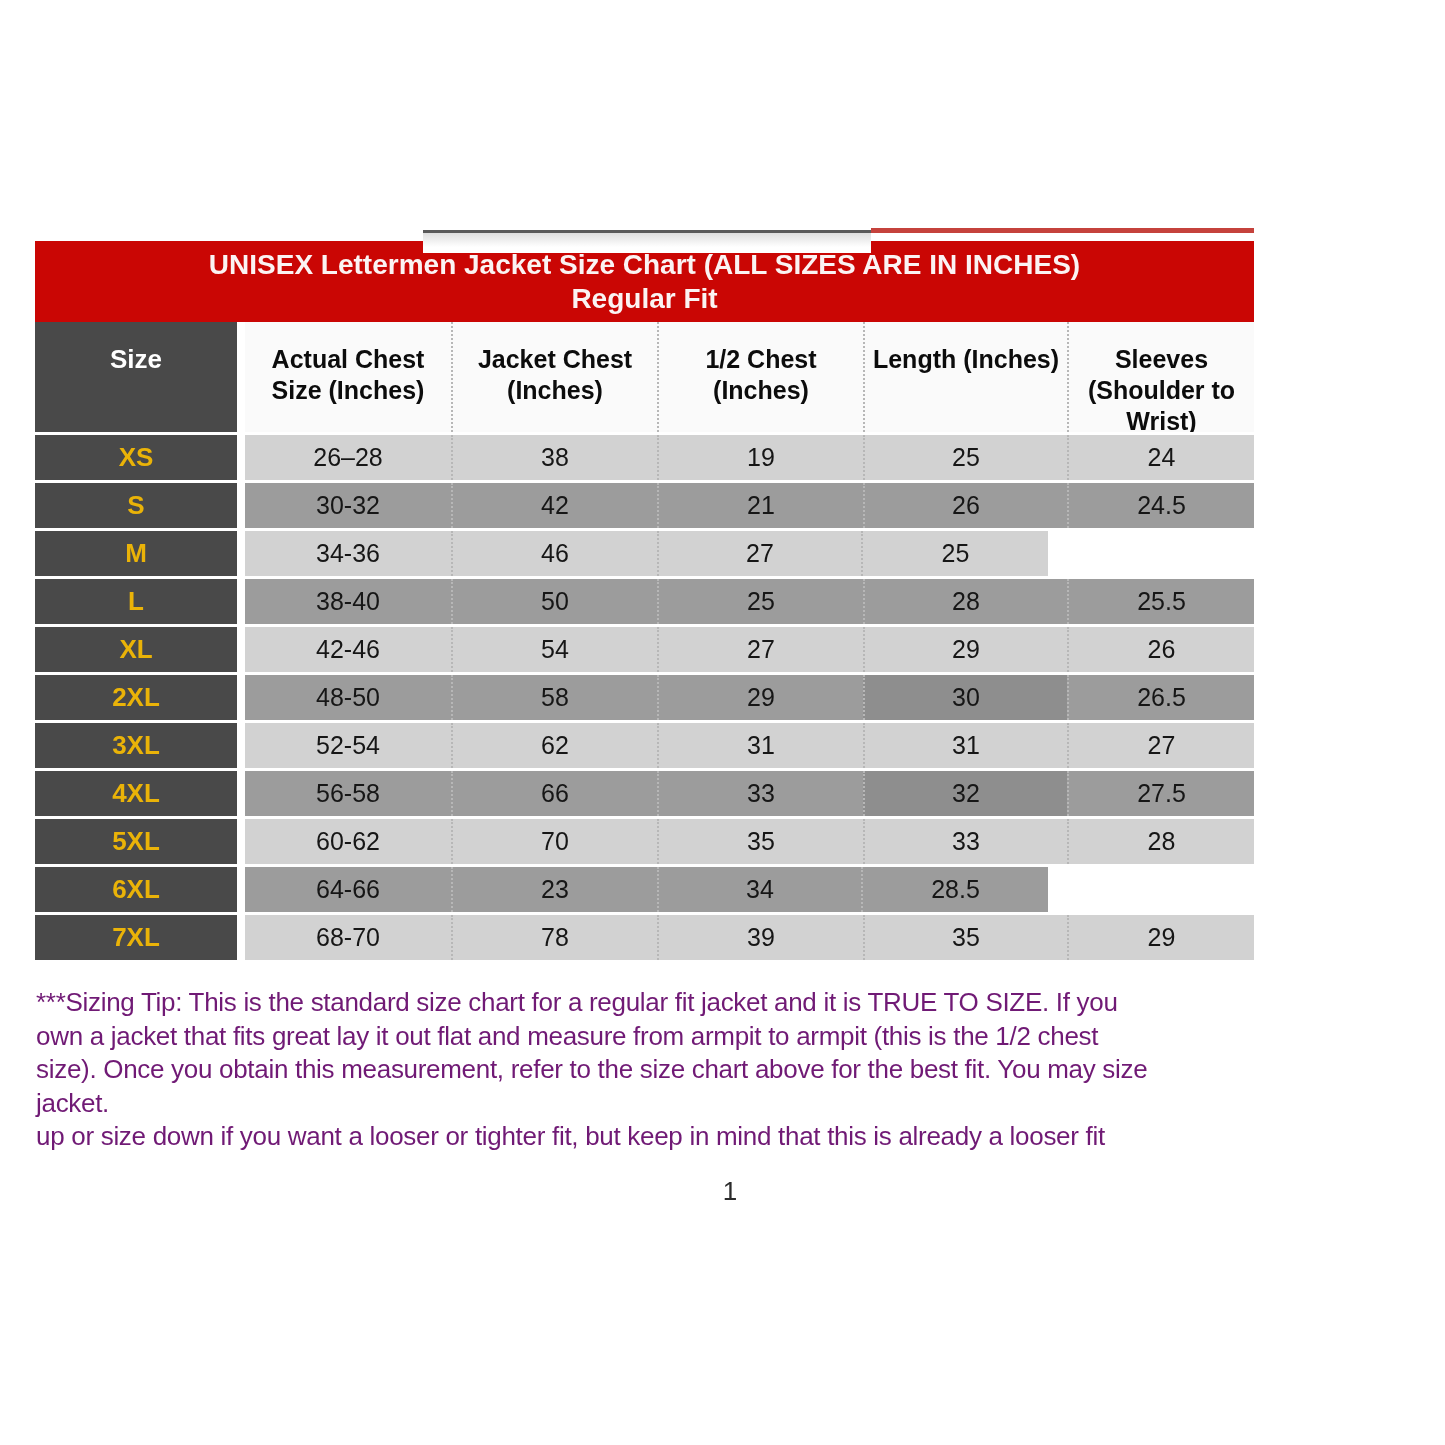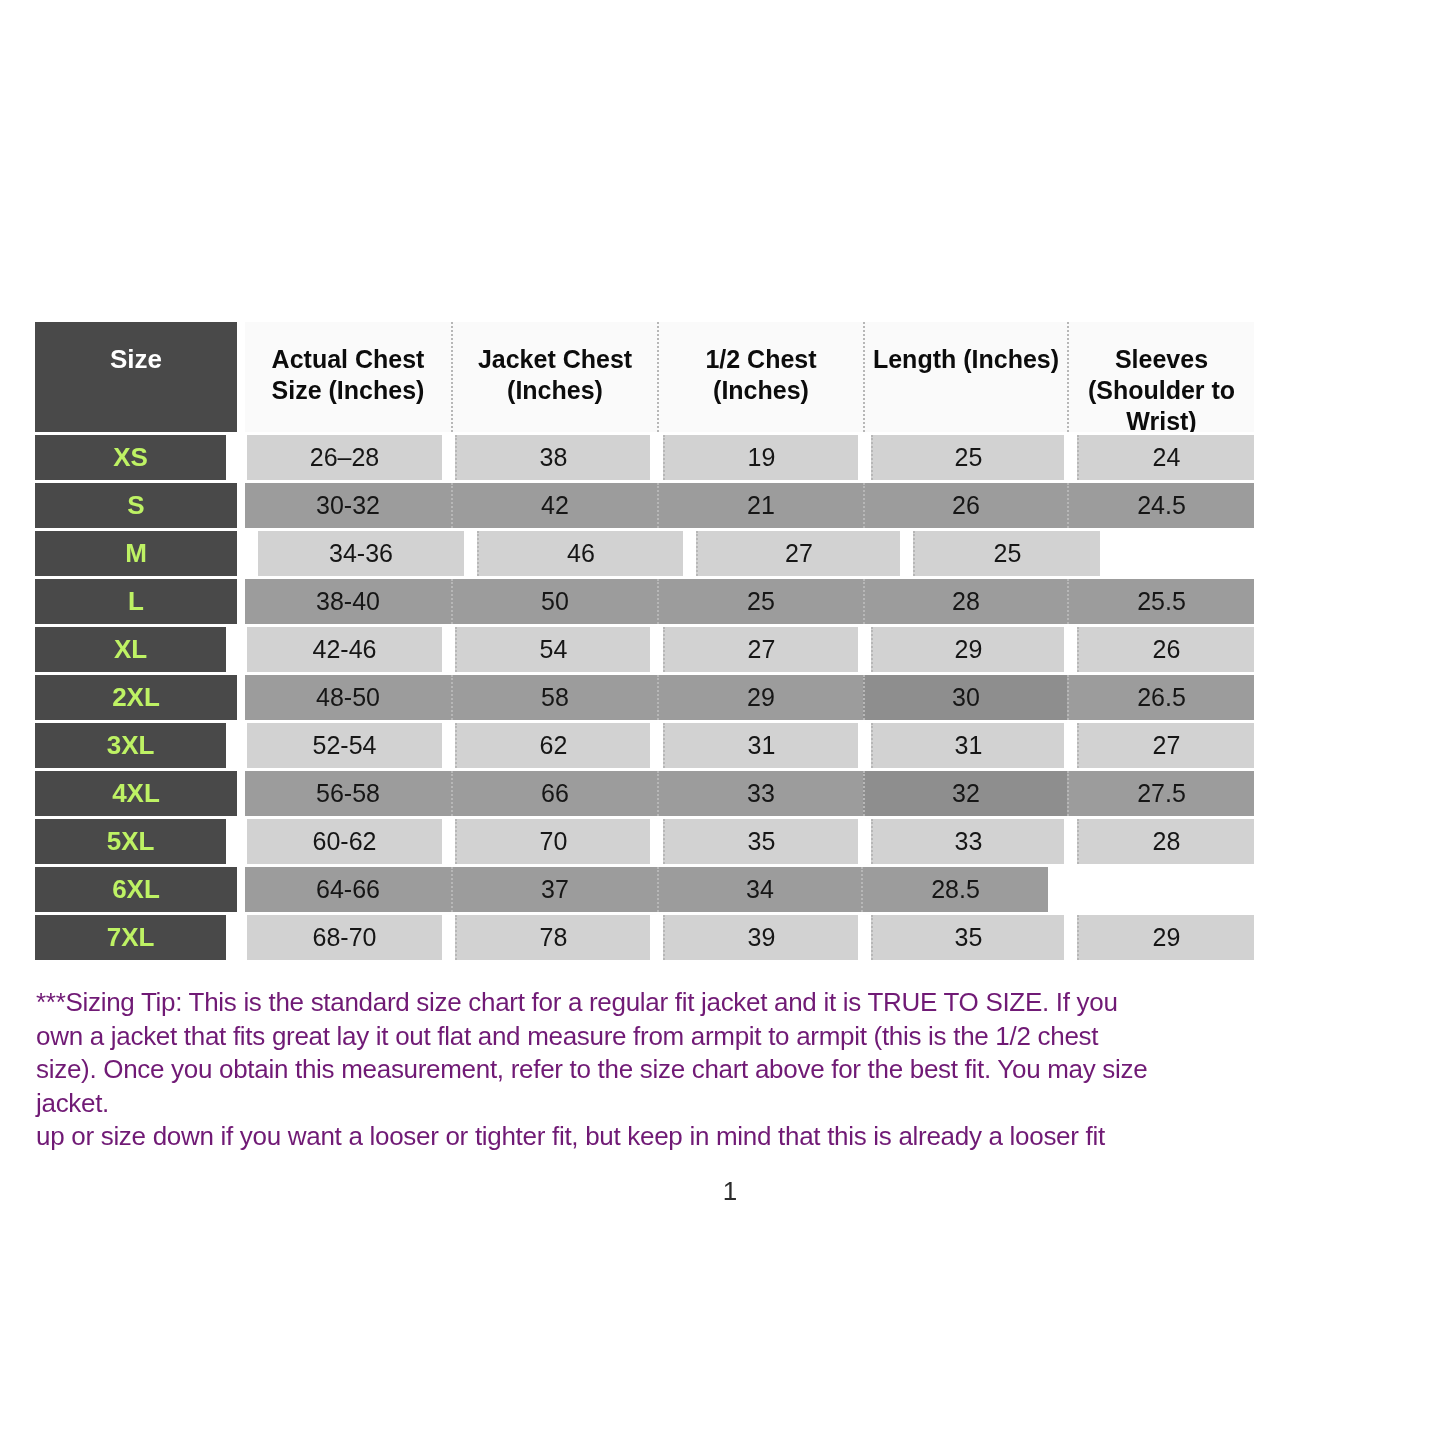--- a/index.html
+++ b/index.html
@@ -39,24 +39,24 @@
   .th-sep { border-left:2px dotted #b7b7b7; }
   .w-actual{width:206px} .w-jacket{width:206px} .w-half{width:206px}
   .w-length{width:204px} .w-sleeves{width:187px}
 
   .tbody { position:absolute; left:35px; top:432px; width:1219px; }
   .trow { display:flex; height:48px; border-top:3px solid #ffffff; text-align:center; }
   .cell {
     font-size:25px; line-height:44px; color:#161616;
   }
   .cell-size {
-    width:210px; background:var(--header-dark,#494949); color:#bef264;
+    width:210px; background:var(--header-dark,#494949); color:#eab308;
     font-weight:bold; font-size:26px; border-right:8px solid #ffffff;
   }
-  .row-light .cell-data { background:var(--row-light,#d2d2d2);margin-left:13px; }
+  .row-light .cell-data { background:var(--row-light,#d2d2d2); }
   .row-dark  .cell-data { background:var(--row-dark,#9c9c9c); }
   .cell-data + .cell-data { border-left:2px dotted #b7b7b7; }
   .row-dark .cell-darker, .row-light .cell-darker { background:var(--row-darker-cell,#8e8e8e) !important; }
 
   
   .tip {
     position:absolute; left:36px; top:986px; width:1219px;
     font-size:26px; line-height:33.5px; color:#701a75; letter-spacing:-0.3px;
   }
   .tip div { white-space:nowrap; }
@@ -65,20 +65,26 @@
   .pageno {
     position:absolute; left:0; top:1176px; width:1460px; text-align:center;
     font-size:26px; color:#2b2b2b;
   }
 </style>
 </head>
 <body>
 
 <div class="page">
 
+  <div class="banner">
+    <div class="banner-notch"></div>
+    <div class="banner-sliver"></div>
+    <div>UNISEX Lettermen Jacket Size Chart (ALL SIZES ARE IN INCHES)</div>
+    <div>Regular Fit</div>
+  </div>
 
   <div class="thead">
     <div class="th th-size">Size</div>
     <div class="th w-actual">
       <div>Actual Chest</div>
       <div>Size (Inches)</div>
     </div>
     <div class="th th-sep w-jacket">
       <div>Jacket Chest</div>
       <div>(Inches)</div>
@@ -173,21 +179,21 @@
         <div class="cell cell-data w-actual">60-62</div>
         <div class="cell cell-data w-jacket">70</div>
         <div class="cell cell-data w-half">35</div>
         <div class="cell cell-data cell-length w-length">33</div>
         <div class="cell cell-data w-sleeves">28</div>
       </div>
 
       <div class="trow row-dark">
         <div class="cell cell-size">6XL</div>
         <div class="cell cell-data w-actual">64-66</div>
-        <div class="cell cell-data w-half">37</div>
+        <div class="cell cell-data w-half">23</div>
         <div class="cell cell-data cell-length w-length">34</div>
         <div class="cell cell-data w-sleeves">28.5</div>
       </div>
 
       <div class="trow row-light">
         <div class="cell cell-size">7XL</div>
         <div class="cell cell-data w-actual">68-70</div>
         <div class="cell cell-data w-jacket">78</div>
         <div class="cell cell-data w-half">39</div>
         <div class="cell cell-data cell-length w-length">35</div>

